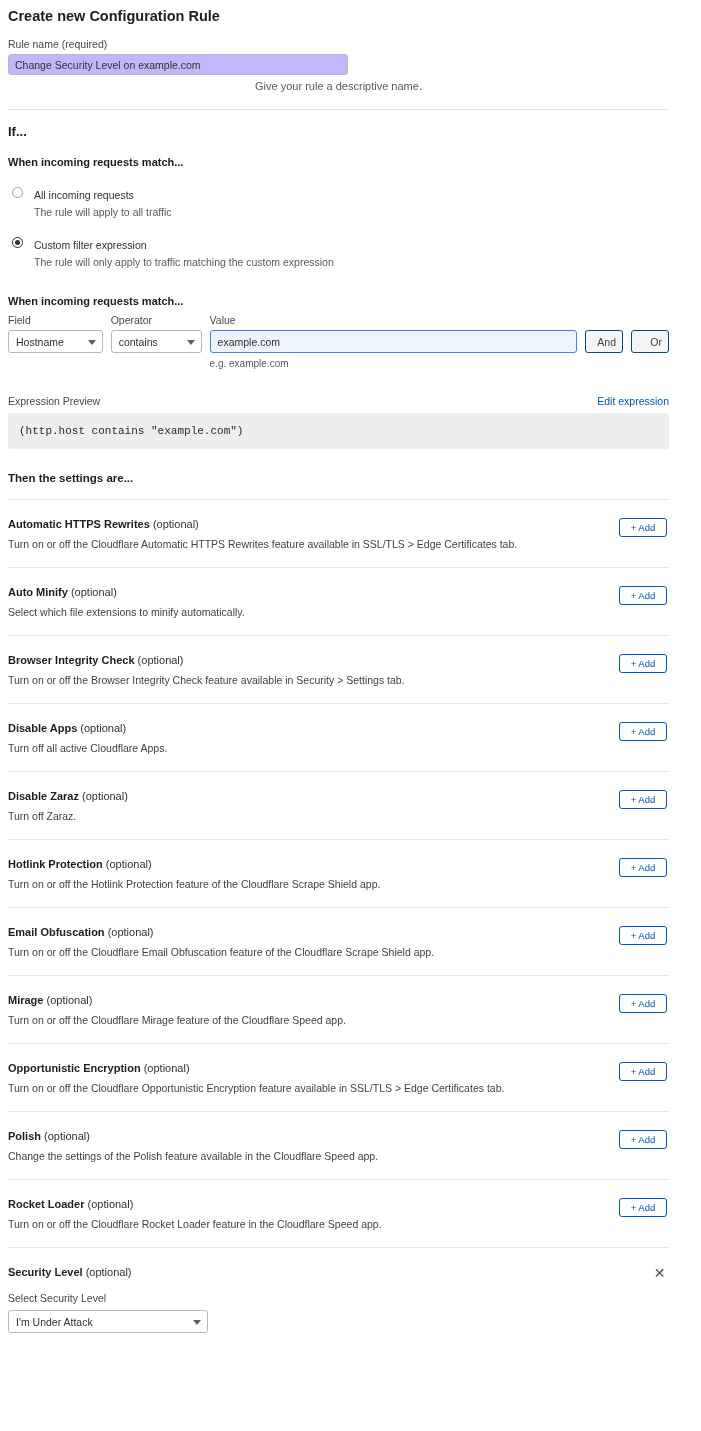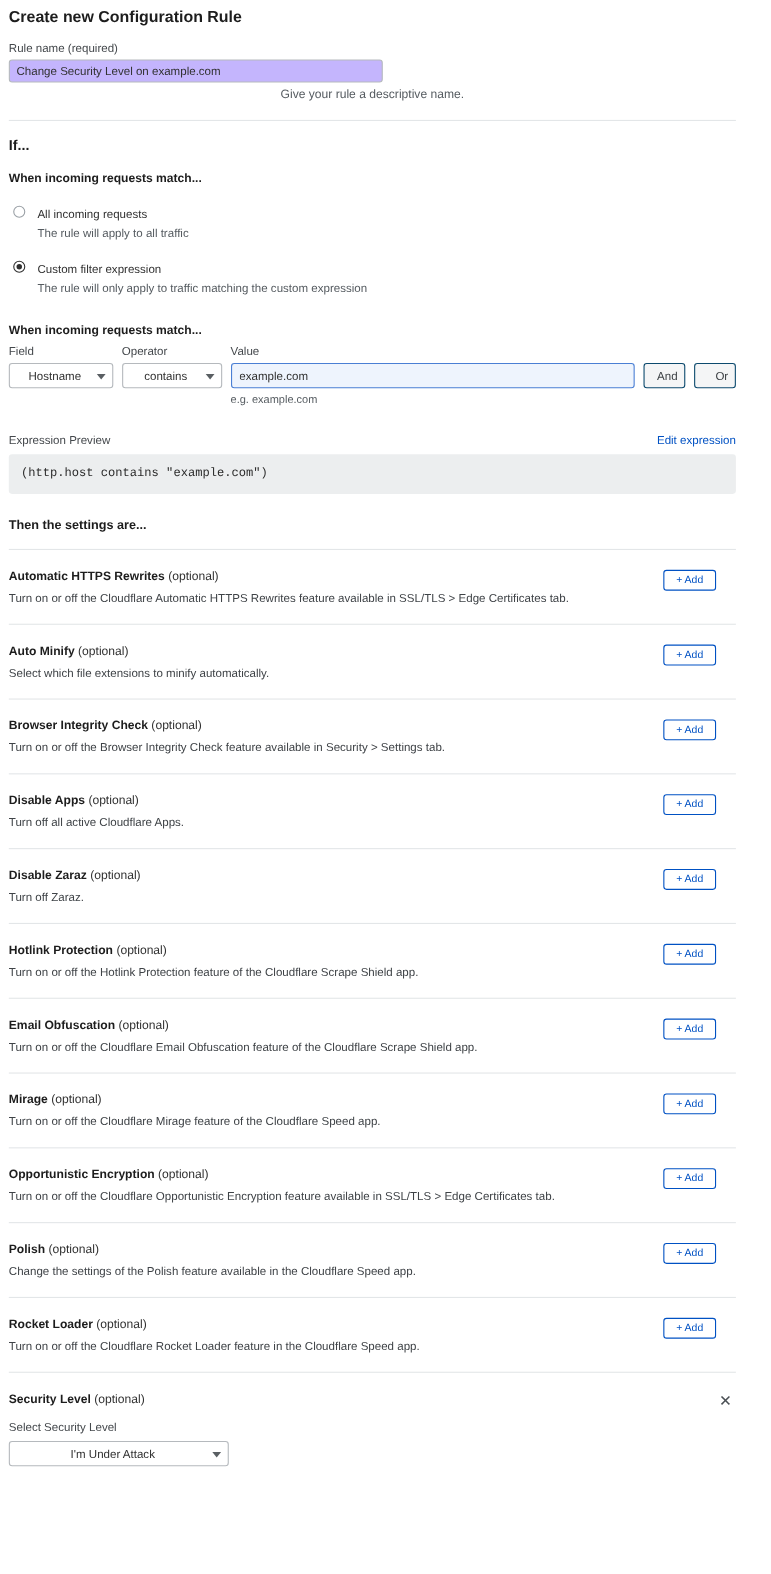--- a/index.html
+++ b/index.html
@@ -112,21 +112,20 @@
     position: relative;
     height: 23px;
     border: 1px solid #b5b9bd;
     border-radius: 3px;
     background: #fff;
     font-size: 10.5px;
     color: #313131;
     display: flex;
     align-items: center;
     padding: 0 18px 0 7px;
-    justify-content: center;
   }
   .select-box .caret {
     position: absolute;
     right: 6px;
     top: 50%;
     margin-top: -2px;
     width: 0; height: 0;
     border-left: 4px solid transparent;
     border-right: 4px solid transparent;
     border-top: 5px solid #5a5f63;
@@ -207,21 +206,21 @@
     font-weight: normal;
     color: #313131;
   }
   .setting-desc {
     font-size: 10.5px;
     color: #3f4347;
     margin-top: 8px;
   }
   .add-btn {
     position: absolute;
-    right: 18px;
+    right: 2px;
     top: 18px;
     width: 48px;
     height: 19px;
     border: 1px solid #0051c3;
     border-radius: 3px;
     background: #fff;
     color: #0051c3;
     font-size: 9.5px;
     font-family: "Liberation Sans", sans-serif;
     cursor: pointer;

